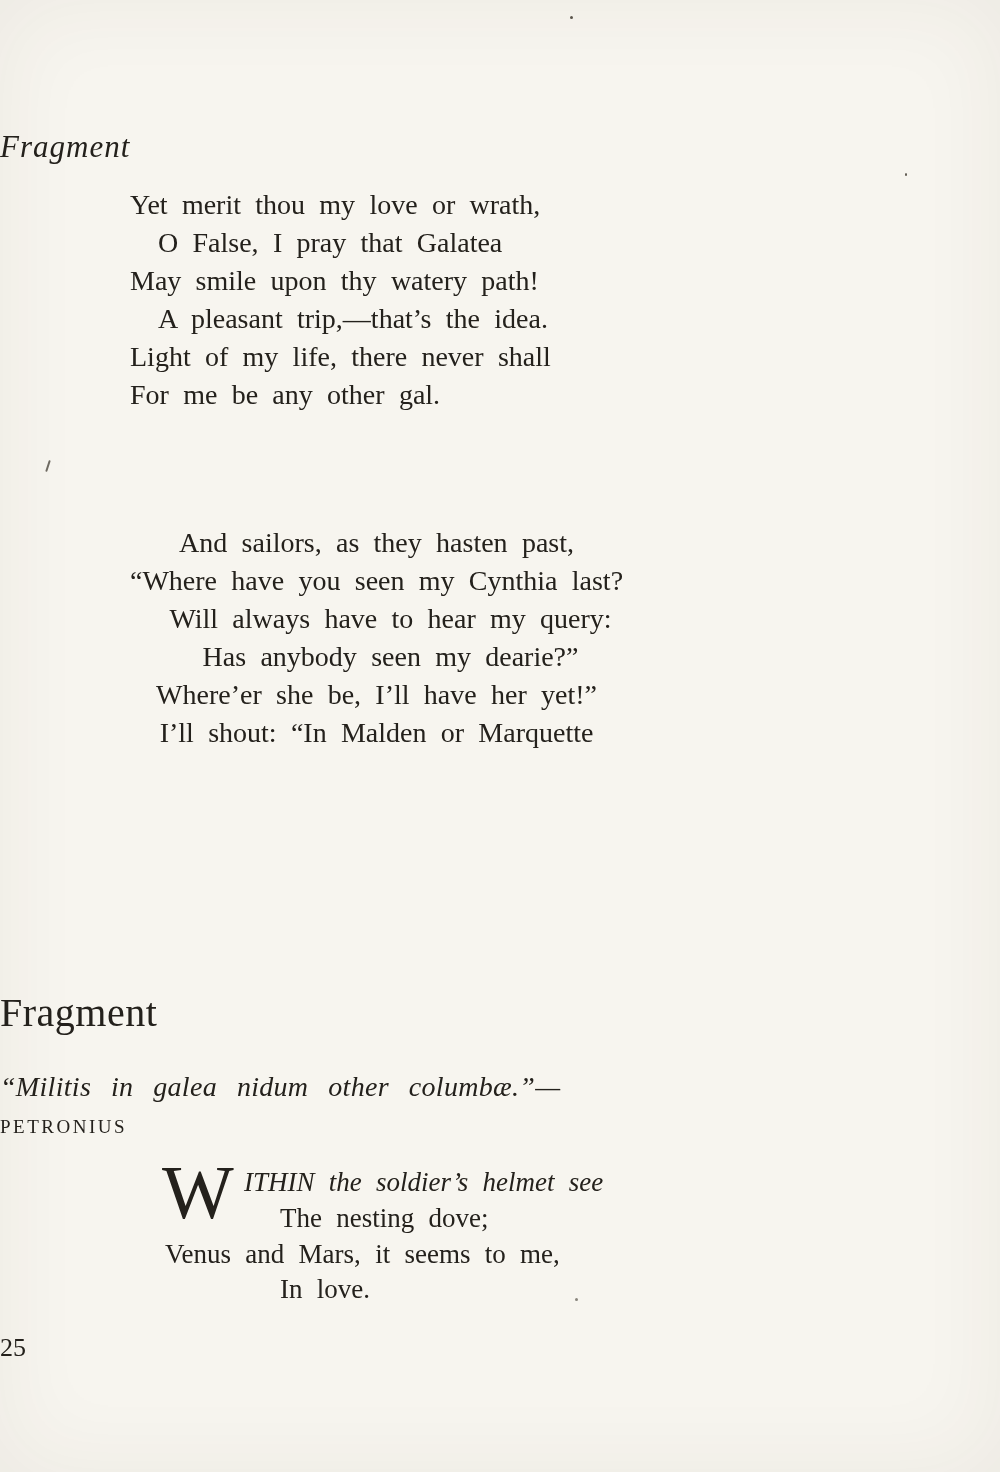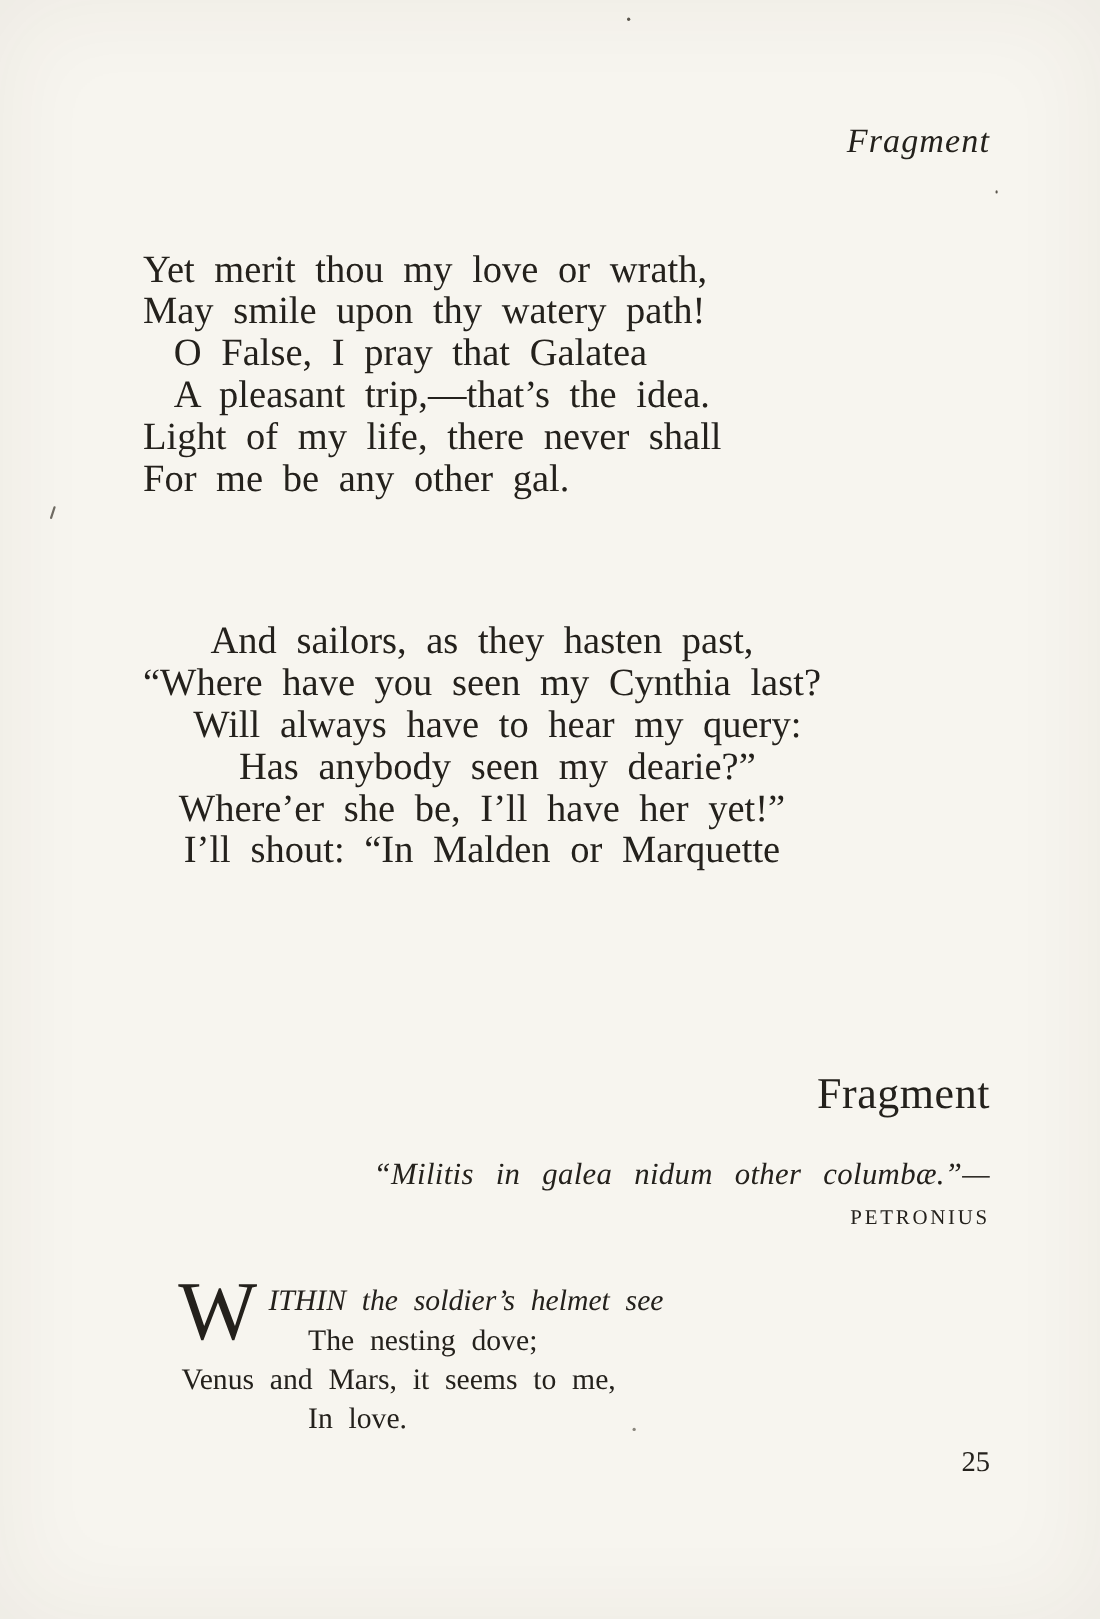--- a/index.html
+++ b/index.html
@@ -15,36 +15,36 @@
     background: #f7f5ef;
     box-shadow: inset 0 0 90px rgba(60, 50, 30, 0.06);
     font-family: "Liberation Serif", "DejaVu Serif", serif;
     color: #24211c;
     overflow: hidden;
   }
   .centerband {
     position: absolute;
     left: 0;
     width: 900px;
-    text-align: right;
+    text-align: left;
+    margin-top: 19px;
   }
   .poem-title-italic {
     top: 110px;
     font-style: italic;
     font-size: 31px;
     letter-spacing: 1px;
   }
   .stanza {
     position: absolute;
     left: 130px;
-    font-size: 35px;
+    font-size: 28px;
     line-height: 38px;
     word-spacing: 0.26em;
     white-space: nowrap;
-    margin-top: 40px;
   }
   .stanza-1 { top: 186px; }
   .stanza-2 { top: 524px; text-align: center; }
   .line { display: block; }
   .ind { padding-left: 28px; }
   .poem-title-roman {
     top: 970px;
     font-size: 40px;
     letter-spacing: 0.5px;
   }
@@ -110,22 +110,22 @@
 
   <div class="speck speck-1"></div>
   <div class="speck speck-2"></div>
   <div class="speck speck-3"></div>
   <div class="scratch"></div>
 
   <div class="centerband poem-title-italic">Fragment</div>
 
   <div class="stanza stanza-1">
     <span class="line">Yet merit thou my love or wrath,</span>
+    <span class="line ind">O False, I pray that Galatea</span>
     <span class="line">May smile upon thy watery path!</span>
-    <span class="line ind">O False, I pray that Galatea</span>
     <span class="line ind">A pleasant trip,—that’s the idea.</span>
     <span class="line">Light of my life, there never shall</span>
     <span class="line">For me be any other gal.</span>
   </div>
 
   <div class="stanza stanza-2">
     <span class="line">And sailors, as they hasten past,</span>
     <span class="line">“Where have you seen my Cynthia last?</span>
     <span class="line ind">Will always have to hear my query:</span>
     <span class="line ind">Has anybody seen my dearie?”</span>

